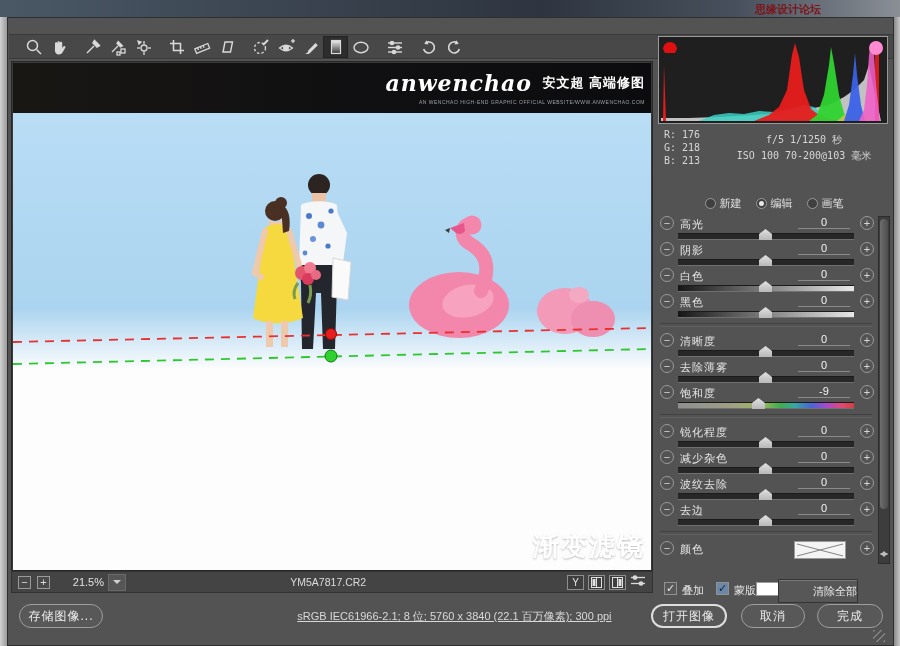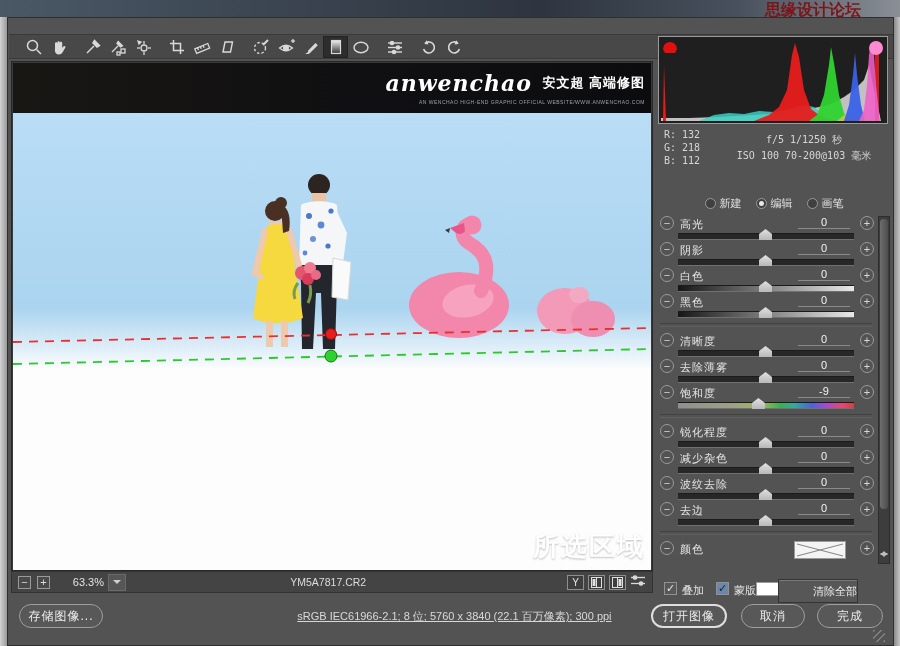--- a/index.html
+++ b/index.html
@@ -3,21 +3,21 @@
 <meta charset="utf-8">
 <style>
   html,body{margin:0;padding:0;}
   body{width:900px;height:646px;position:relative;overflow:hidden;background:#bdbdbd;
        font-family:"Liberation Sans","DejaVu Sans",sans-serif;-webkit-font-smoothing:antialiased;}
   
   .titlebar{position:absolute;left:0;top:0;width:900px;height:17px;
     background:linear-gradient(90deg,#4a5866,#39424e 35%,#2e3540 60%,#47505c 82%,#8a8f96);
     color:#f0f0f0;font-size:11px;line-height:17px;}
   .titlebar .ttl{position:absolute;left:7px;top:0;white-space:nowrap;}
-  .titlebar .bgtext{position:absolute;left:755px;top:1px;color:#7d1418;font-weight:bold;font-size:16px;margin-left:10px;}
+  .titlebar .bgtext{position:absolute;left:755px;top:1px;color:#7d1418;font-weight:bold;font-size:11px;}
   .dialog{position:absolute;left:7px;top:17px;width:887px;height:629px;background:#535353;border:1px solid #2f2f2f;box-sizing:border-box;}
   .edge-l{position:absolute;left:0;top:17px;width:7px;height:629px;background:linear-gradient(90deg,#d2d2d2,#9a9a9a);}
   .edge-r{position:absolute;right:0;top:17px;width:6px;height:629px;background:linear-gradient(90deg,#8b8b8b,#c6c6c6);}
   .grip{position:absolute;right:8px;bottom:3px;width:12px;height:12px;
     background:repeating-linear-gradient(135deg,#7f7f7f 0 2px,transparent 2px 5px);}
   
   .toolbar{position:absolute;left:1px;top:16px;width:884px;height:25px;background:#484848;
     border-top:1px solid #3a3a3a;border-bottom:1px solid #3a3a3a;display:flex;align-items:center;padding-left:12px;box-sizing:border-box;}
   .tool{width:25px;height:22px;display:flex;align-items:center;justify-content:center;flex:0 0 auto;}
   .tool svg{display:block;}
@@ -323,28 +323,28 @@
         <path d="M297 172 q2 10 -2 18" stroke="#7a9c4e" stroke-width="3" fill="none"></path>
 
         <rect x="253" y="208" width="7" height="26" fill="#eec9ab"></rect>
           <rect x="268" y="208" width="7" height="26" fill="#eec9ab"></rect>
 
         <line x1="0" y1="229" x2="638" y2="215" stroke="#e83030" stroke-width="1.8" stroke-dasharray="9 7"></line>
         <line x1="0" y1="251" x2="638" y2="236" stroke="#2ec82e" stroke-width="1.8" stroke-dasharray="9 7"></line>
         <circle cx="318" cy="221" r="5.5" fill="#e81e1e" stroke="#8a0f0f" stroke-width="1"></circle>
         <circle cx="318" cy="243" r="6" fill="#2fd12f" stroke="#127a12" stroke-width="1"></circle>
       </svg>
-      <div class="sel-label">所选区域</div>
+      <div class="sel-label">渐变滤镜</div>
     </div>
   </div>
 
   <div class="zoombar">
     <div class="zbox">−</div>
     <div class="zbox">+</div>
-    <div class="zval">63.3%</div>
+    <div class="zval">21.5%</div>
     <div class="zdrop"></div>
     <div class="fname">YM5A7817.CR2</div>
     <div class="zicons">
       <div class="zic">Y</div>
       <div class="zic">
           <svg width="11" height="11">
             <g stroke="#e0e0e0" stroke-width="1" fill="none">
               <rect x="0.5" y="0.5" width="10" height="10"></rect>
               <line x1="5.5" y1="0" x2="5.5" y2="11"></line>
               <rect x="1.5" y="2" width="3" height="7" fill="#e0e0e0" stroke="none"></rect>
@@ -383,23 +383,23 @@
         <polygon points="150,84 158,78 165,58 170,28 172,10 175,26 180,58 185,76 190,84" fill="#2fd32f" opacity="0.95"></polygon>
         <polygon points="178,84 185,78 195,76 205,78 212,81 214,84" fill="#d8c050" opacity="0.8"></polygon>
         <polygon points="185,84 190,68 194,38 196,16 198,38 202,68 206,84" fill="#3b62e8" opacity="0.95"></polygon>
         <polygon points="200,84 205,73 208,48 210,18 212,6 215,18 217,48 221,84" fill="#f060c8" opacity="0.88"></polygon>
         <path d="M4 12 a7 7 0 0 1 14 0 l-2 4 h-10 z" fill="#e01010"></path>
         <circle cx="217" cy="11" r="7" fill="#ff8ad2"></circle>
       </svg>
     </div>
     <div class="caminfo">
       <div class="rgbcol">
-        <div>R: 132</div>
+        <div>R: 176</div>
         <div>G: 218</div>
-        <div>B: 112</div>
+        <div>B: 213</div>
       </div>
       <div class="expcol">
         <div>f/5 1/1250 秒</div>
         <div>ISO 100  70-200@103 毫米</div>
       </div>
     </div>
 
 
     <div class="modes">
       <div class="radio">

